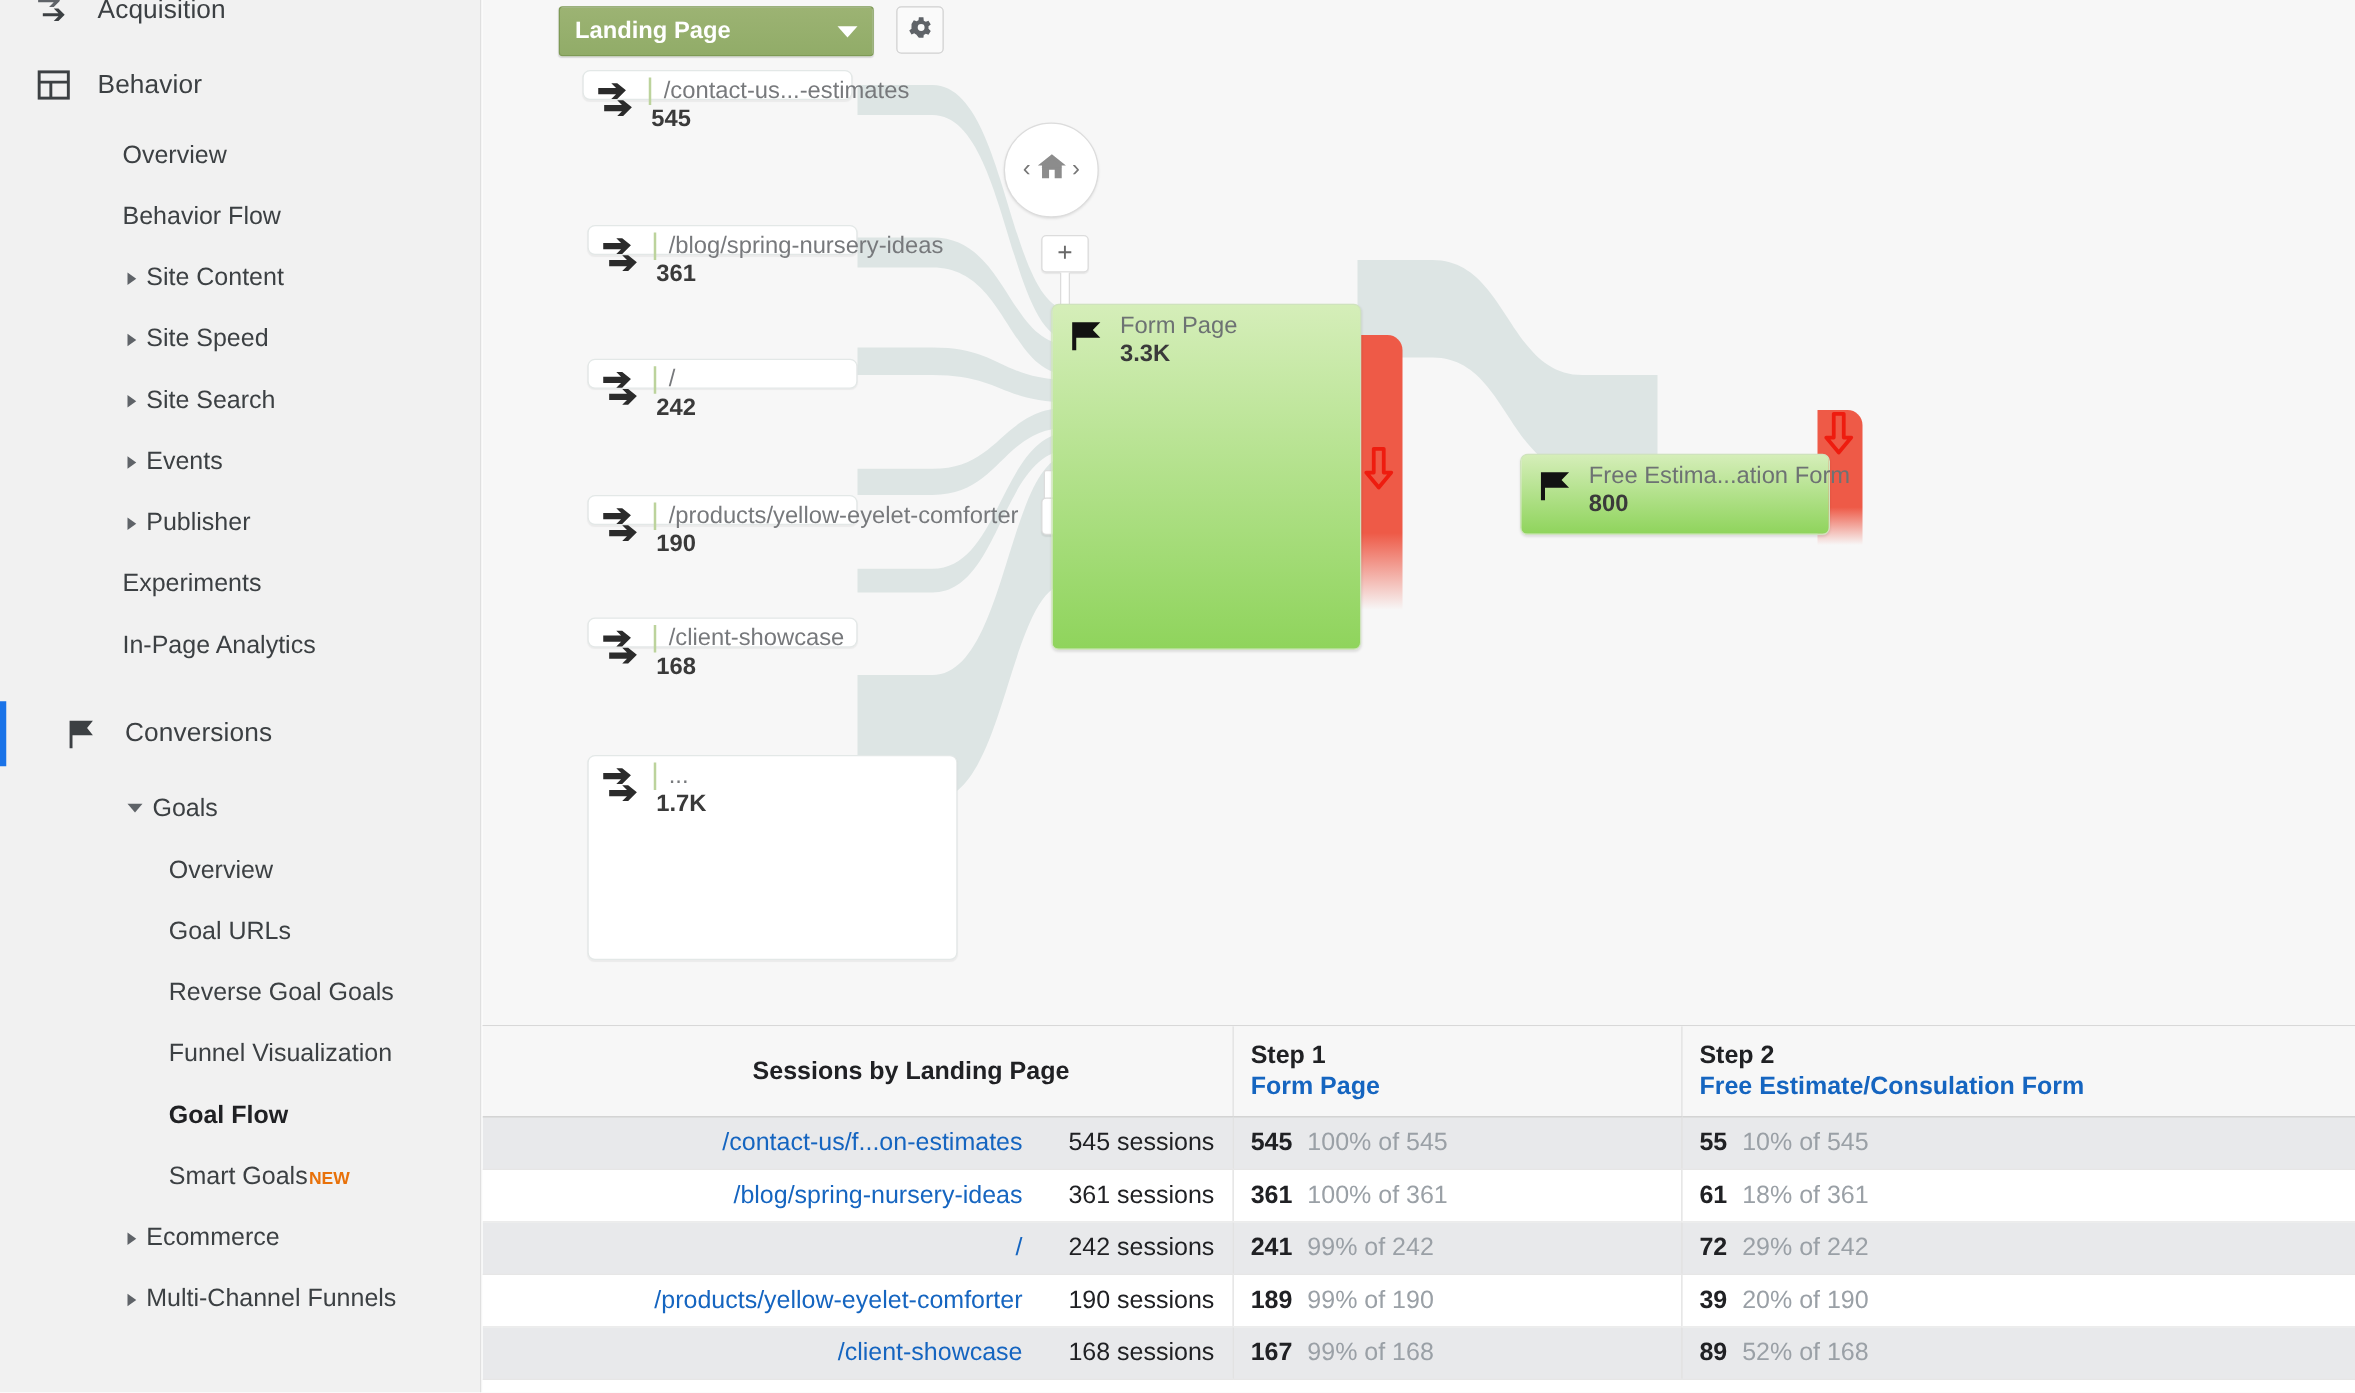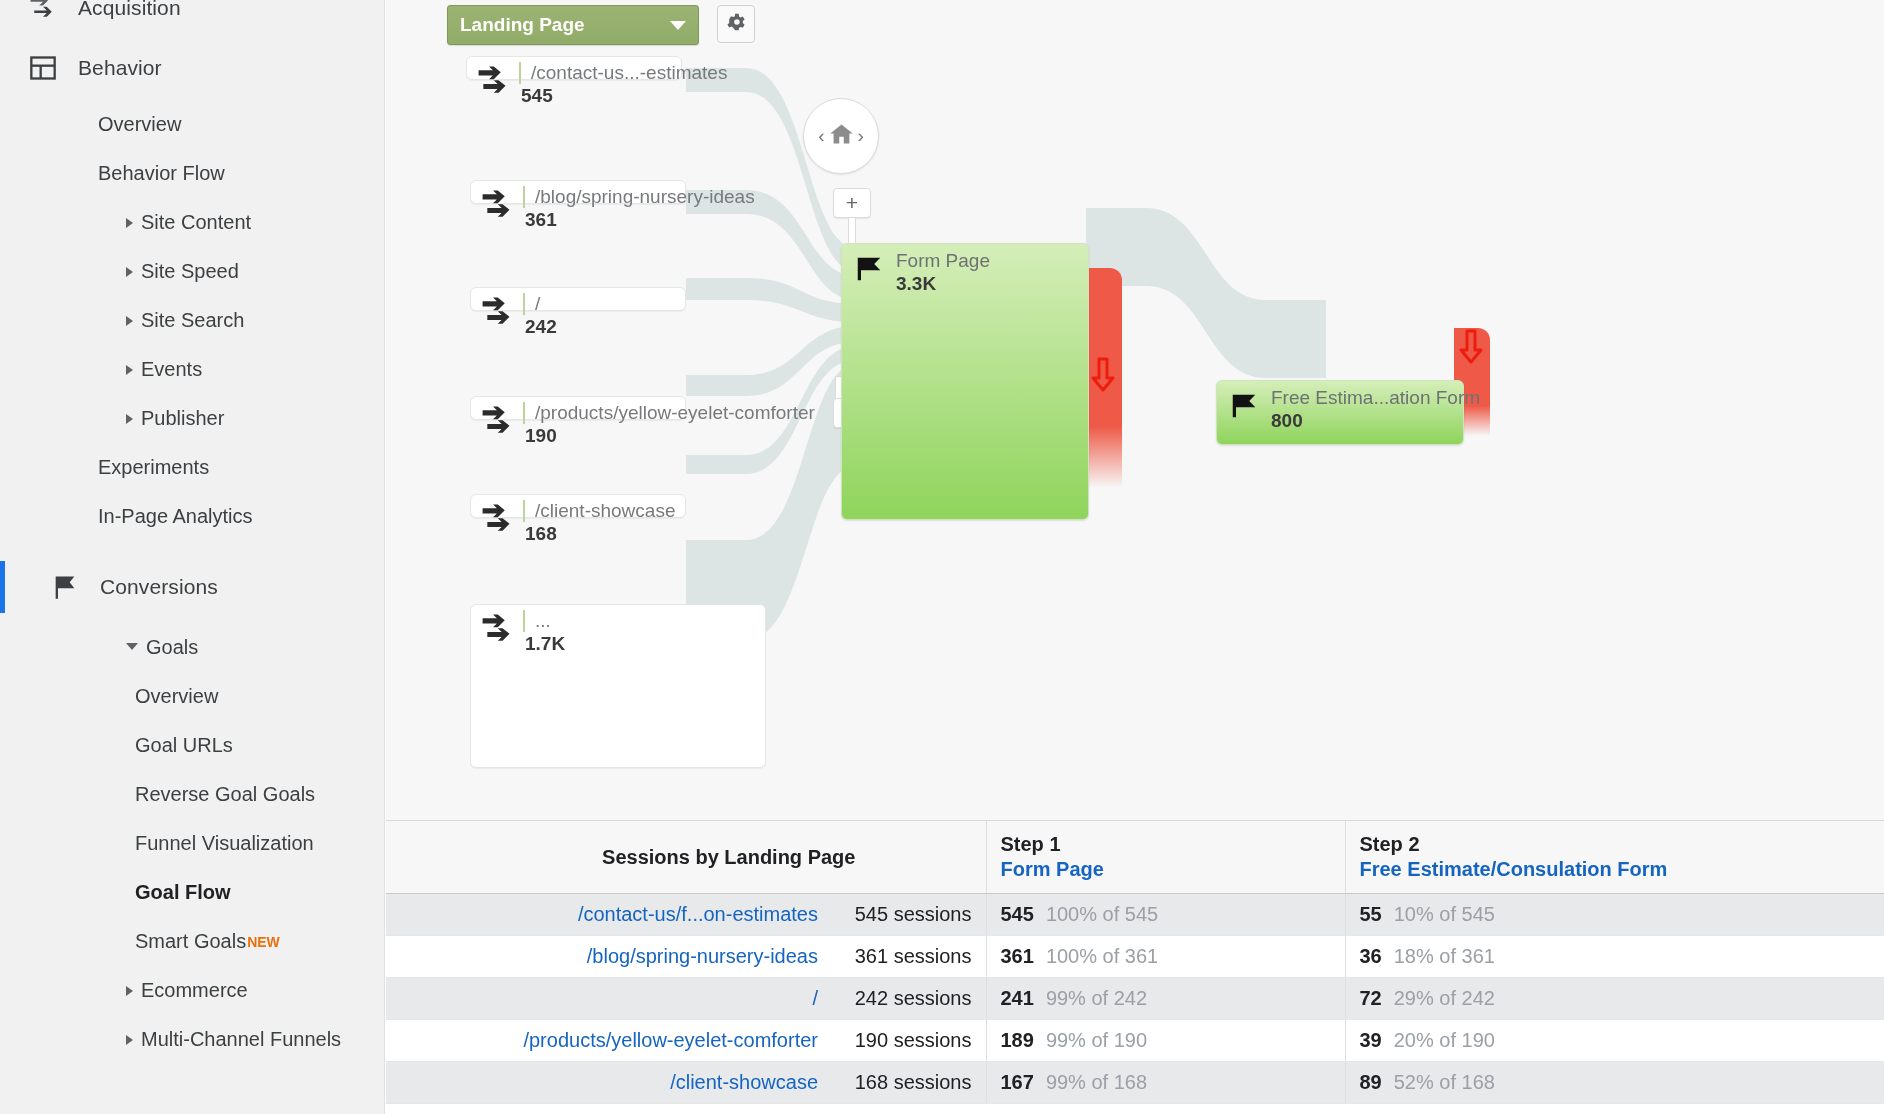--- a/index.html
+++ b/index.html
@@ -45,21 +45,21 @@
   }
   .nav-sub {
     display: flex; align-items: center;
     height: 49px;
     padding-left: 98px;
     font-size: 20px;
     color: #3c4043;
     cursor: pointer;
     white-space: nowrap;
   }
-  .nav-sub.lvl2 { padding-left: 102px; margin-left: 24px; }
+  .nav-sub.lvl2 { padding-left: 102px; }
   .nav-sub.lvl3 { padding-left: 135px; }
   .nav-sub.bold { font-weight: bold; color: #202124; }
   .caret {
     display: inline-block;
     width: 0; height: 0;
     margin-right: 8px;
     border-left: 7px solid #5f6368;
     border-top: 5px solid transparent;
     border-bottom: 5px solid transparent;
     flex: none;
@@ -495,21 +495,21 @@
           <span class="node-icon" style="top:10px;left:12px;">
             <svg width="30" height="30" viewBox="0 0 24 24">
               <path d="M3 3v18h2.6v-8H21l-4.8-5L21 3H3z" fill="#121212"></path>
             </svg>
           </span>
           <span class="node-lbl">Form Page</span>
           <span class="node-val">3.3K</span>
         </div>
       </div>
 
-      <div class="node goal" style="left:830px;top:380px;width:248px;height:65px;">
+      <div class="node goal" style="left:830px;top:363px;width:248px;height:65px;">
         <div class="node-body">
           <span class="node-icon" style="top:10px;left:12px;">
             <svg width="30" height="30" viewBox="0 0 24 24">
               <path d="M3 3v18h2.6v-8H21l-4.8-5L21 3H3z" fill="#121212"></path>
             </svg>
           </span>
           <span class="node-lbl">Free Estima...ation Form</span>
           <span class="node-val">800</span>
         </div>
       </div>
@@ -545,21 +545,21 @@
             <td class="page-cell"><a>/contact-us/f...on-estimates</a></td>
             <td class="sess-cell">545 sessions</td>
             <td class="bl metric"><span class="num">545</span><span class="pct">100% of 545</span></td>
             <td class="bl metric"><span class="num">55</span><span class="pct">10% of 545</span></td>
           </tr>
           <tr>
             <td></td>
             <td class="page-cell"><a>/blog/spring-nursery-ideas</a></td>
             <td class="sess-cell">361 sessions</td>
             <td class="bl metric"><span class="num">361</span><span class="pct">100% of 361</span></td>
-            <td class="bl metric"><span class="num">36</span><span class="pct">18% of 361</span></td>
+            <td class="bl metric"><span class="num">61</span><span class="pct">18% of 361</span></td>
           </tr>
           <tr class="alt">
             <td></td>
             <td class="page-cell"><a>/</a></td>
             <td class="sess-cell">242 sessions</td>
             <td class="bl metric"><span class="num">241</span><span class="pct">99% of 242</span></td>
             <td class="bl metric"><span class="num">72</span><span class="pct">29% of 242</span></td>
           </tr>
           <tr>
             <td></td>

